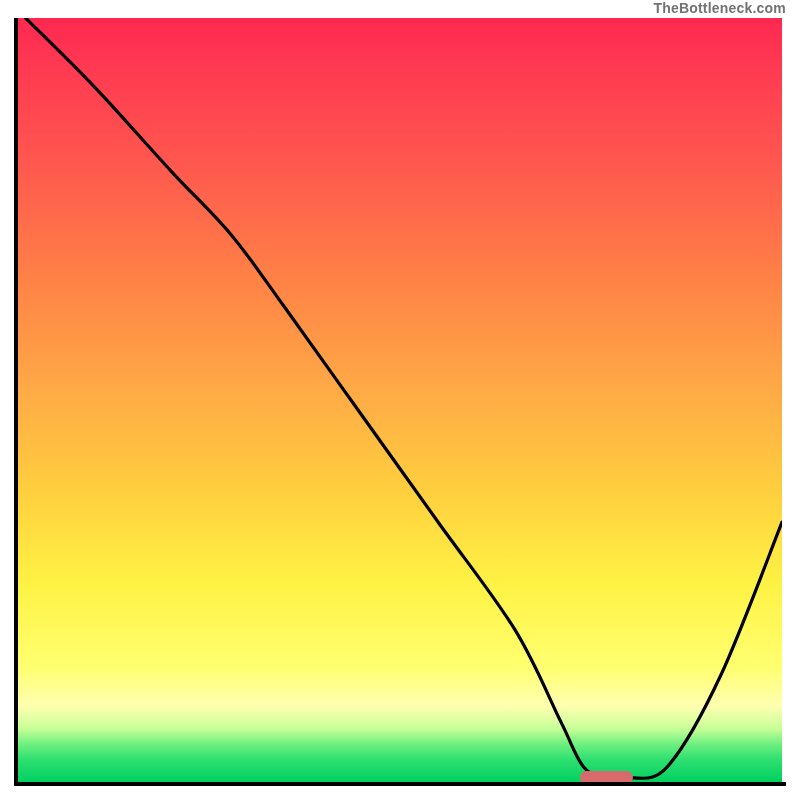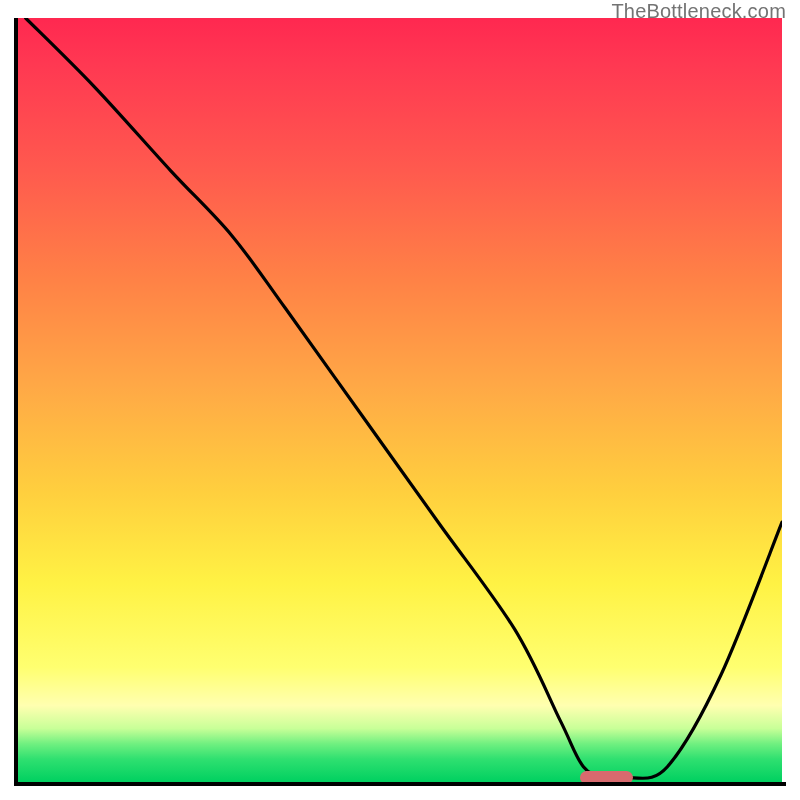--- a/index.html
+++ b/index.html
@@ -77,22 +77,22 @@
     left: 14px;
     top: 782px;
     width: 772px;
     height: 4px;
   }
   .watermark {
     position: absolute;
     right: 14px;
     top: 0px;
     font-family: Arial, Helvetica, sans-serif;
-    font-size: 20px;
-    font-weight: 400;
+    font-size: 14px;
+    font-weight: 700;
     color: #737373;
     letter-spacing: 0.2px;
     user-select: none;
   }
 </style>
 </head>
 <body>
 
 <div class="chart-wrap">
 

